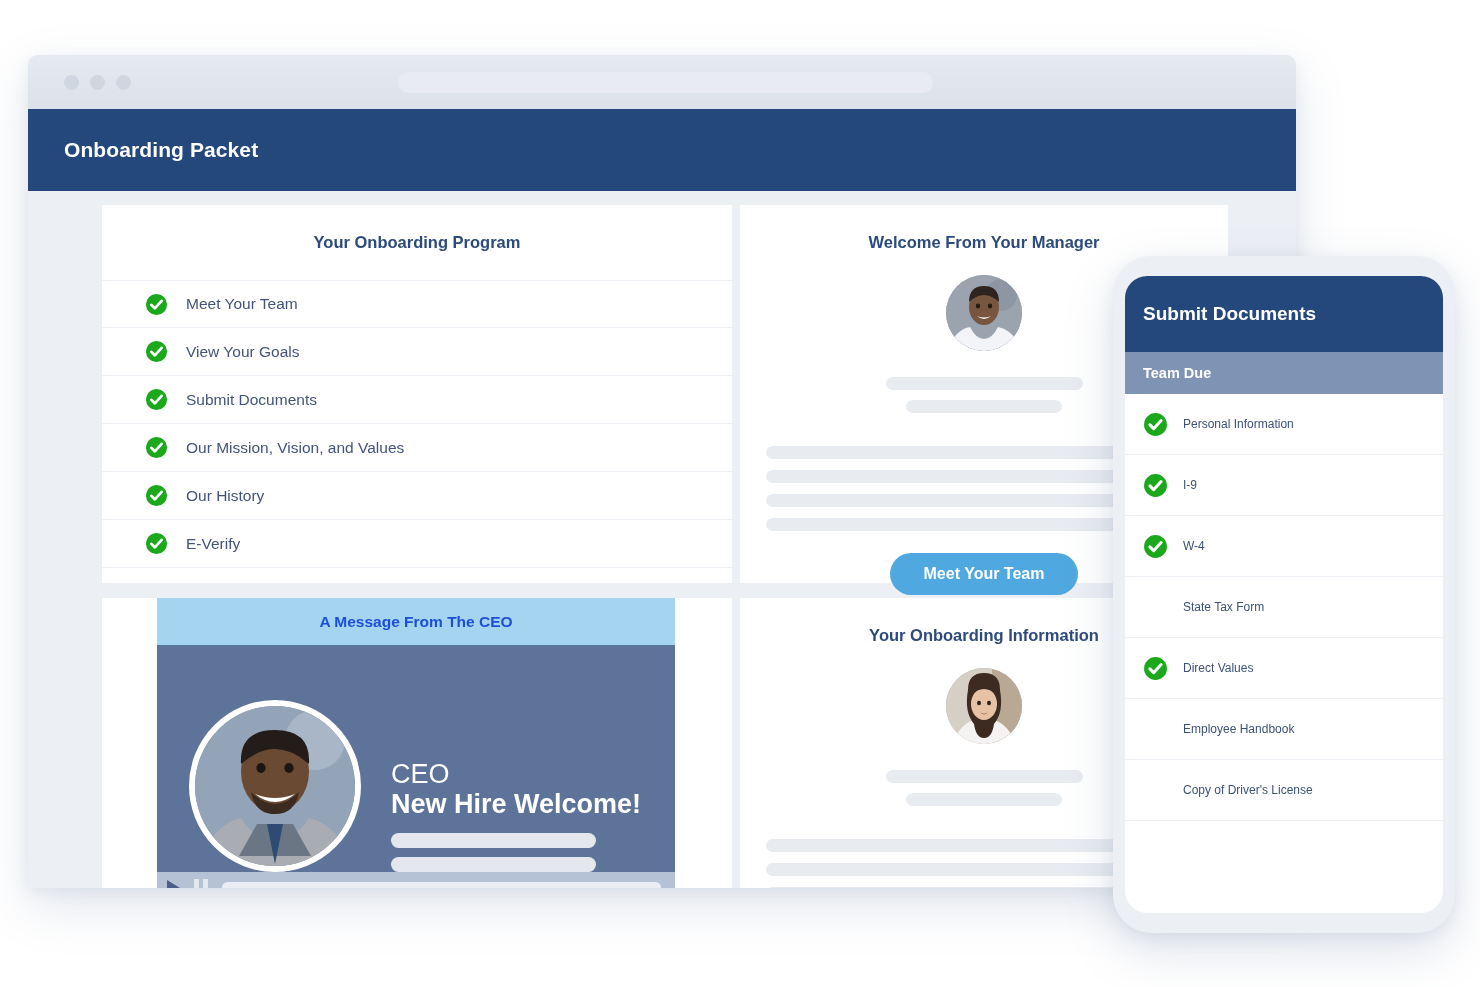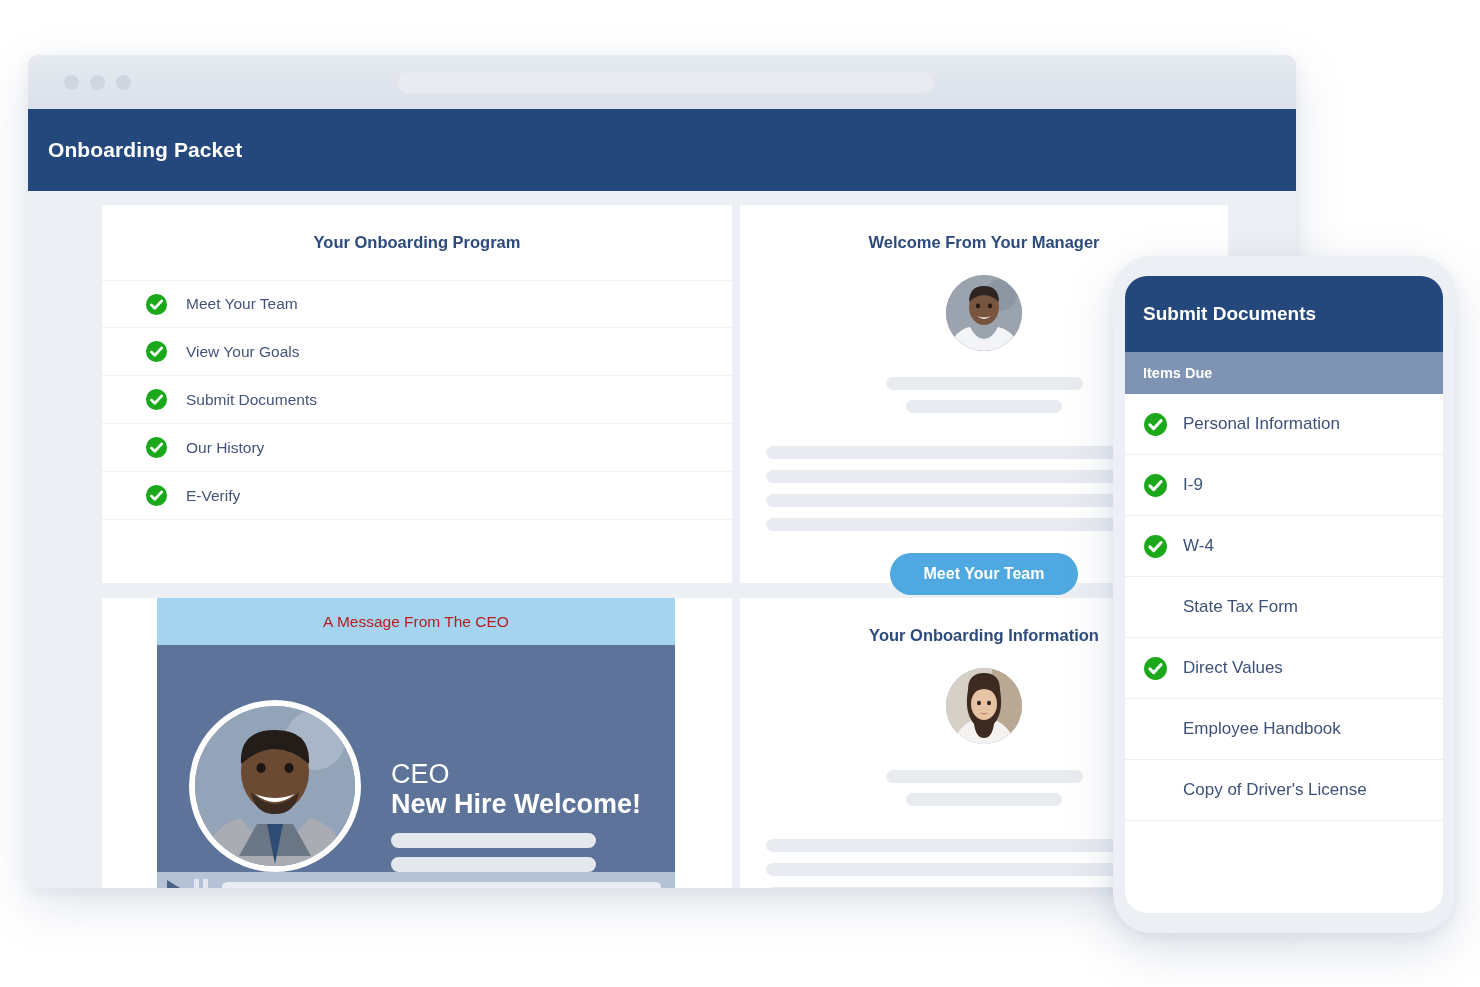--- a/index.html
+++ b/index.html
@@ -53,21 +53,21 @@
     height: 21px;
     border-radius: 11px;
     background: #e8ecf2;
   }
 
   .app-header {
     height: 82px;
     background: #24487c;
     display: flex;
     align-items: center;
-    padding-left: 20px;
+    padding-left: 36px;
   }
   .app-header-title {
     color: #ffffff;
     font-size: 21px;
     font-weight: bold;
     letter-spacing: 0.1px;
   }
 
   .app-body {
     background: #eceff4;
@@ -172,23 +172,23 @@
     overflow: hidden;
   }
   .video-titlebar {
     height: 47px;
     background: #a4d4f0;
     display: flex;
     align-items: center;
     justify-content: center;
   }
   .video-titlebar span {
-    color: #b91c1c;
+    color: #1d4ed8;
     font-size: 15.5px;
-    font-weight: normal;
+    font-weight: bold;
   }
   .video-stage {
     height: 227px;
     background: #5d7399;
     display: flex;
     align-items: flex-end;
     padding-left: 32px;
   }
   .ceo-portrait {
     width: 172px; height: 172px;
@@ -289,21 +289,21 @@
     display: flex;
     align-items: center;
     padding-left: 18px;
     border-bottom: 1px solid #eceff3;
   }
   .phone-row .check-icon { width: 25px; height: 25px; flex: 0 0 25px; }
   .phone-row .spacer { width: 25px; flex: 0 0 25px; }
   .phone-label {
     margin-left: 15px;
     color: #3d5179;
-    font-size: 17px;
+    font-size: 12px;
   }
   .phone-submit-wrap {
     display: flex;
     justify-content: center;
     padding-top: 24px;
   }
   .btn-submit {
     background: #4fa9e0;
     color: #ffffff;
     border: none;
@@ -357,20 +357,27 @@
           </div>
 
           <div class="program-row">
             <svg class="check-icon" viewBox="0 0 24 24">
               <circle cx="12" cy="12" r="11" fill="#1ba81b"></circle>
               <path d="M6.6 12.4 L10.2 16 L17.4 8.2" fill="none" stroke="#ffffff" stroke-width="2.9" stroke-linecap="round" stroke-linejoin="round"></path>
             </svg>
             <span class="program-label">Submit Documents</span>
           </div>
 
+          <div class="program-row">
+            <svg class="check-icon" viewBox="0 0 24 24">
+              <circle cx="12" cy="12" r="11" fill="#1ba81b"></circle>
+              <path d="M6.6 12.4 L10.2 16 L17.4 8.2" fill="none" stroke="#ffffff" stroke-width="2.9" stroke-linecap="round" stroke-linejoin="round"></path>
+            </svg>
+            <span class="program-label">Our Mission, Vision, and Values</span>
+          </div>
 
           <div class="program-row">
             <svg class="check-icon" viewBox="0 0 24 24">
               <circle cx="12" cy="12" r="11" fill="#1ba81b"></circle>
               <path d="M6.6 12.4 L10.2 16 L17.4 8.2" fill="none" stroke="#ffffff" stroke-width="2.9" stroke-linecap="round" stroke-linejoin="round"></path>
             </svg>
             <span class="program-label">Our History</span>
           </div>
 
           <div class="program-row">
@@ -493,21 +500,21 @@
 </div>
 
 <div class="phone">
   <div class="phone-screen">
 
     <div class="phone-header">
       <span>Submit Documents</span>
     </div>
 
     <div class="phone-subheader">
-      <span>Items Due</span>
+      <span>Team Due</span>
     </div>
 
     <div class="phone-list">
 
       <div class="phone-row">
         <svg class="check-icon" viewBox="0 0 24 24">
           <circle cx="12" cy="12" r="11" fill="#1ba81b"></circle>
           <path d="M6.6 12.4 L10.2 16 L17.4 8.2" fill="none" stroke="#ffffff" stroke-width="2.9" stroke-linecap="round" stroke-linejoin="round"></path>
         </svg>
         <span class="phone-label">Personal Information</span>

